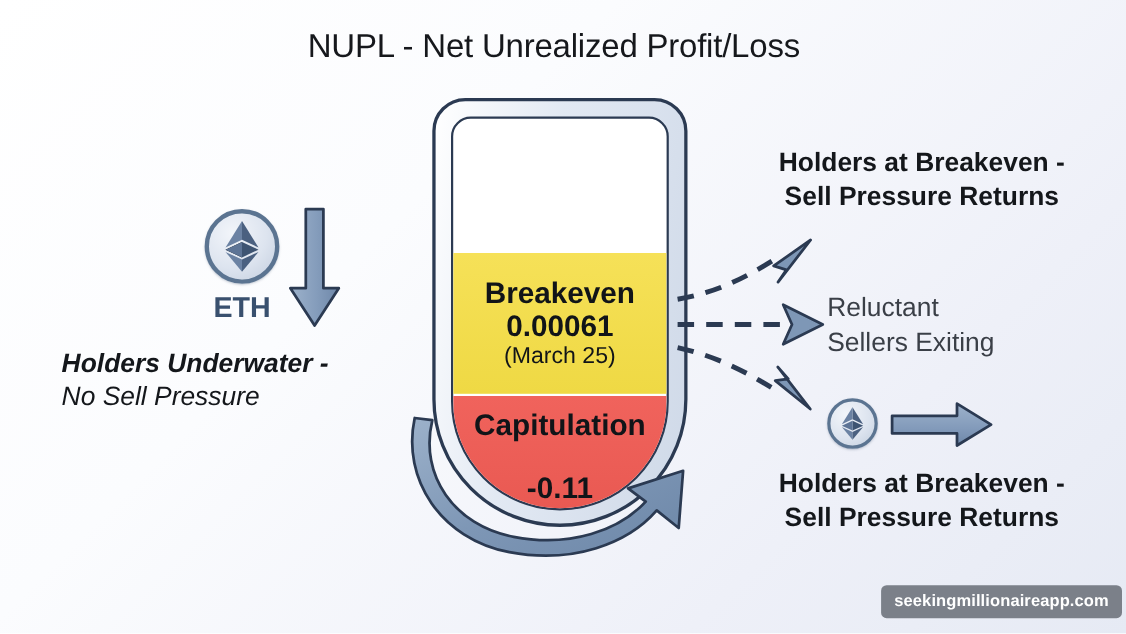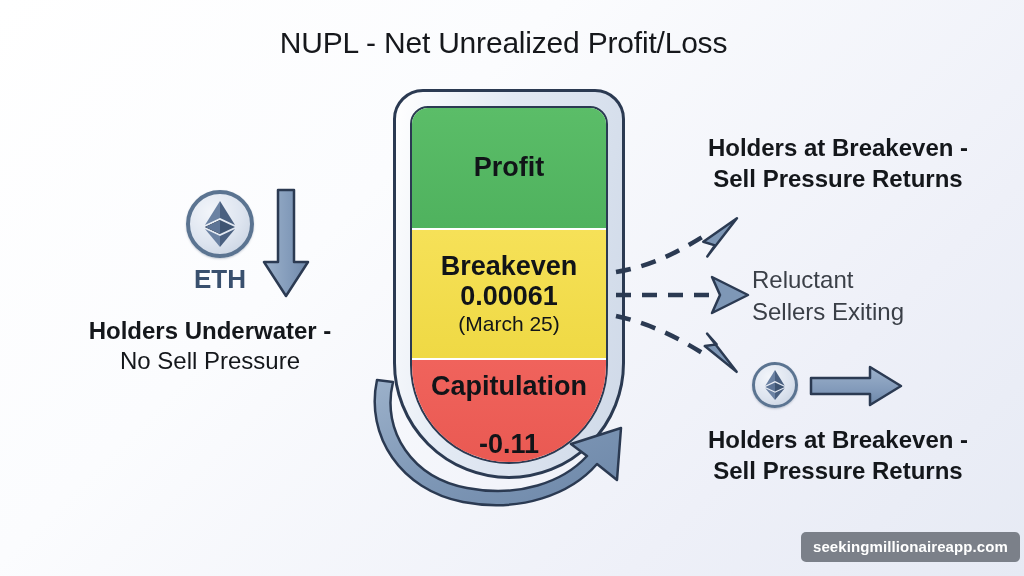--- a/index.html
+++ b/index.html
@@ -147,25 +147,26 @@
   }
   #down-arrow {
     position: absolute;
     left: 258px;
     top: 186px;
     width: 56px;
     height: 114px;
   }
   #left-caption {
     position: absolute;
-    left: 40px;
+    left: 56px;
     top: 316px;
     width: 340px;
-    text-align: center;
+    text-align: left;
     line-height: 1.24;
+    font-style: italic;
   }
   .cap-strong {
     font-size: 24px;
     font-weight: bold;
     color: #14171b;
     display: block;
   }
   .cap-regular {
     font-size: 24px;
     font-weight: normal;
@@ -259,23 +260,20 @@
 <body>
 
 <div id="canvas">
 
   <div id="title">NUPL - Net Unrealized Profit/Loss</div>
 
   <div id="thermo-wrap">
     <div id="thermo-outer"></div>
     <div id="thermo-inner">
 
-      <div class="band" id="band-profit">
-        <div class="band-title">Profit</div>
-      </div>
 
       <div class="band" id="band-breakeven">
         <div class="band-title">Breakeven</div>
         <div class="band-value">0.00061</div>
         <div class="band-date">(March 25)</div>
       </div>
 
       <div class="band" id="band-capitulation">
         <div class="band-title">Capitulation</div>
         <div class="band-value">-0.11</div>

